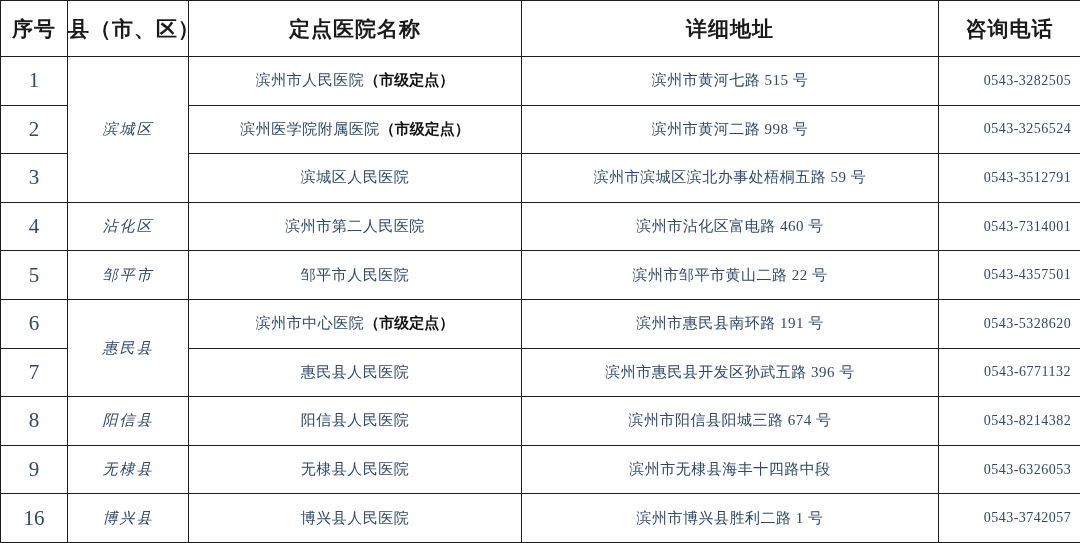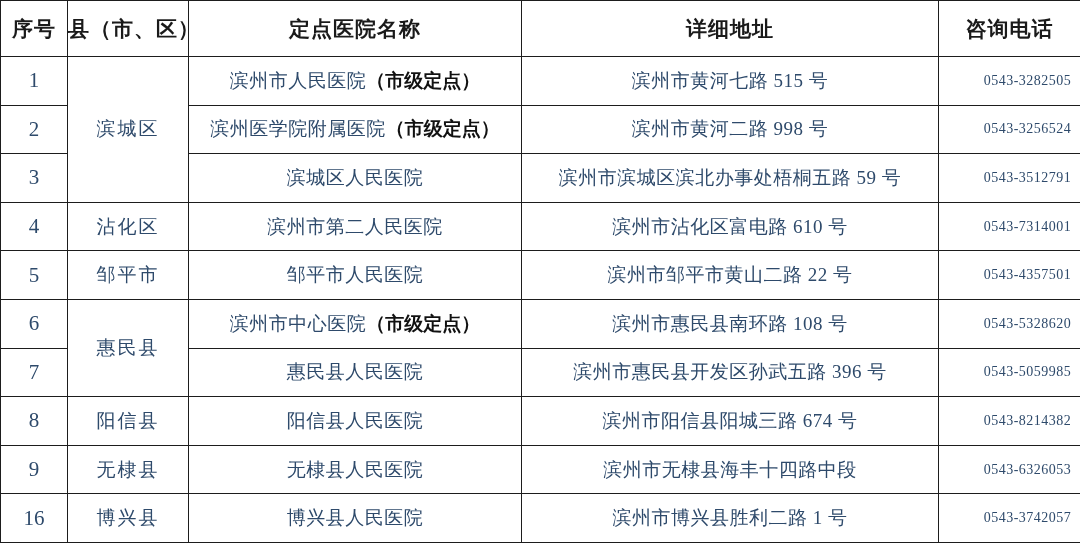--- a/index.html
+++ b/index.html
@@ -31,26 +31,26 @@
   thead tr{height:56px;}
   th{
     font-family:Liberation Serif, serif;
     font-weight:700;
     font-size:21px;
     letter-spacing:1px;
     color:var(--header-color);
   }
   td{
     font-family:"Liberation Serif","DejaVu Serif",serif;
-    font-size:19px;
+    font-size:15px;
     color:var(--body-color);
     letter-spacing:1px;
   }
   td.seq-cell{font-size:21px;letter-spacing:0;}
-  td.district-cell{letter-spacing:2px;}
+  td.district-cell{letter-spacing:2px;font-style:italic;}
   td.hospital-cell{letter-spacing:0.5px;}
   td.address-cell{letter-spacing:0.5px;margin-top:8px;}
   td.phone-cell{letter-spacing:0.5px;font-size:14px;padding-left:36px;}
   .hospital-tag{
     font-family:"Liberation Sans","DejaVu Sans",sans-serif;
     font-weight:700;
     color:var(--tag-color);
     letter-spacing:0;
   }
 </style>
@@ -91,42 +91,42 @@
       <tr>
         <td class="seq-cell">3</td>
         <td class="hospital-cell"><span class="hospital-name">滨城区人民医院</span></td>
         <td class="address-cell">滨州市滨城区滨北办事处梧桐五路 59 号</td>
         <td class="phone-cell">0543-3512791</td>
       </tr>
       <tr>
         <td class="seq-cell">4</td>
         <td class="district-cell" rowspan="1">沾化区</td>
         <td class="hospital-cell"><span class="hospital-name">滨州市第二人民医院</span></td>
-        <td class="address-cell">滨州市沾化区富电路 610 号</td>
+        <td class="address-cell">滨州市沾化区富电路 460 号</td>
         <td class="phone-cell">0543-7314001</td>
       </tr>
       <tr>
         <td class="seq-cell">5</td>
         <td class="district-cell" rowspan="1">邹平市</td>
         <td class="hospital-cell"><span class="hospital-name">邹平市人民医院</span></td>
         <td class="address-cell">滨州市邹平市黄山二路 22 号</td>
         <td class="phone-cell">0543-4357501</td>
       </tr>
       <tr>
         <td class="seq-cell">6</td>
         <td class="district-cell" rowspan="2">惠民县</td>
         <td class="hospital-cell"><span class="hospital-name">滨州市中心医院</span><span class="hospital-tag">（市级定点）</span></td>
-        <td class="address-cell">滨州市惠民县南环路 108 号</td>
+        <td class="address-cell">滨州市惠民县南环路 191 号</td>
         <td class="phone-cell">0543-5328620</td>
       </tr>
       <tr>
         <td class="seq-cell">7</td>
         <td class="hospital-cell"><span class="hospital-name">惠民县人民医院</span></td>
         <td class="address-cell">滨州市惠民县开发区孙武五路 396 号</td>
-        <td class="phone-cell">0543-5059985</td>
+        <td class="phone-cell">0543-6771132</td>
       </tr>
       <tr>
         <td class="seq-cell">8</td>
         <td class="district-cell" rowspan="1">阳信县</td>
         <td class="hospital-cell"><span class="hospital-name">阳信县人民医院</span></td>
         <td class="address-cell">滨州市阳信县阳城三路 674 号</td>
         <td class="phone-cell">0543-8214382</td>
       </tr>
       <tr>
         <td class="seq-cell">9</td>

